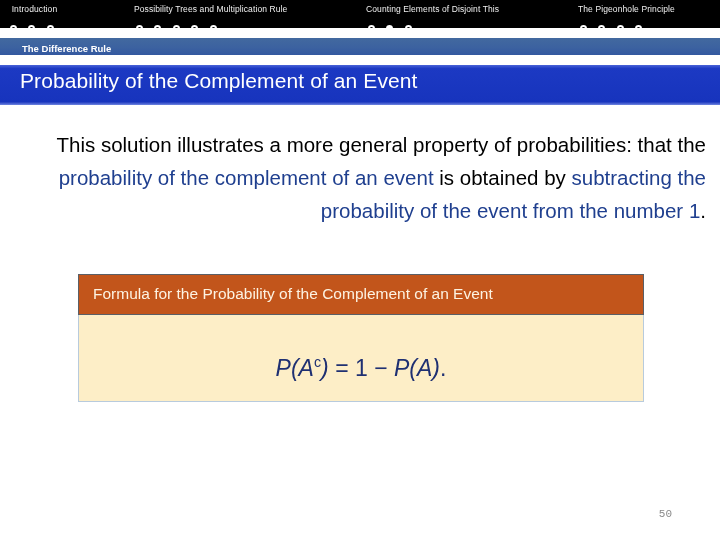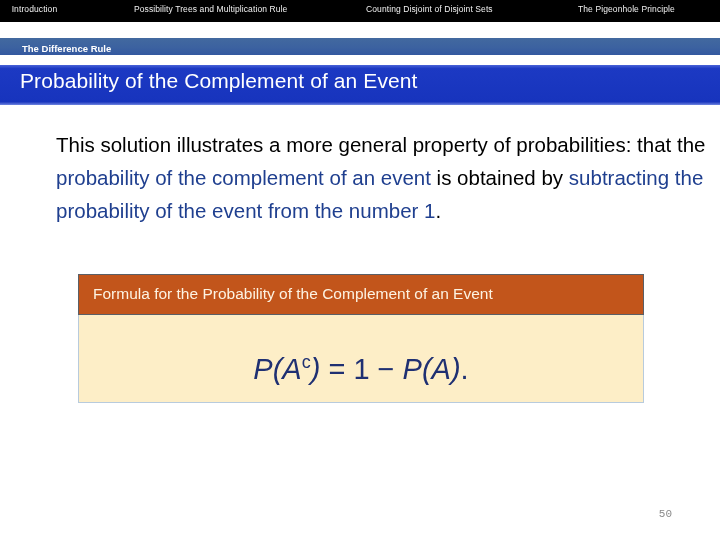--- a/index.html
+++ b/index.html
@@ -14,21 +14,21 @@
     font-family: "Liberation Sans", sans-serif;
     overflow: hidden;
     position: relative;
   }
 
   
   .navbar {
     position: absolute;
     left: 0; top: 0;
     width: 720px;
-    height: 22px;
+    height: 28px;
     background: #000000;
     overflow: hidden;
   }
   .nav-section {
     position: absolute;
     top: 0;
     text-align: center;
     color: #f2f2f2;
   }
   .nav-label {
@@ -101,20 +101,21 @@
 
   
   .body-text {
     position: absolute;
     left: 56px;
     top: 128px;
     width: 650px;
     font-size: 20.5px;
     line-height: 33px;
     color: #000000;
+    text-align: right;
   }
   .hl {
     color: #1f3f8f;
   }
 
   
   .callout {
     position: absolute;
     left: 78px;
     top: 274px;
@@ -141,21 +142,21 @@
     color: #000000;
     text-align: center;
     line-height: 24px;
   }
   .callout-line i {
     font-style: italic;
   }
   .formula {
     margin-top: 18px;
     text-align: center;
-    font-size: 29px;
+    font-size: 23px;
     color: #1f3072;
     font-style: italic;
     line-height: 30px;
   }
   .formula sup {
     font-size: 0.62em;
     vertical-align: super;
     font-style: normal;
   }
   .formula .op {
@@ -191,21 +192,21 @@
     <div class="nav-dots">
       <span class="dot"></span>
       <span class="dot"></span>
       <span class="dot"></span>
       <span class="dot"></span>
       <span class="dot"></span>
     </div>
   </div>
 
   <div class="nav-section" id="nav-2" style="left:366px;">
-    <div class="nav-label">Counting Disjoint of Disjoint Sets</div>
+    <div class="nav-label">Counting Elements of Disjoint This</div>
     <div class="nav-dots">
       <span class="dot"></span>
       <span class="dot filled"></span>
       <span class="dot"></span>
     </div>
   </div>
 
   <div class="nav-section" id="nav-3" style="left:578px;">
     <div class="nav-label">The Pigeonhole Principle</div>
     <div class="nav-dots">

